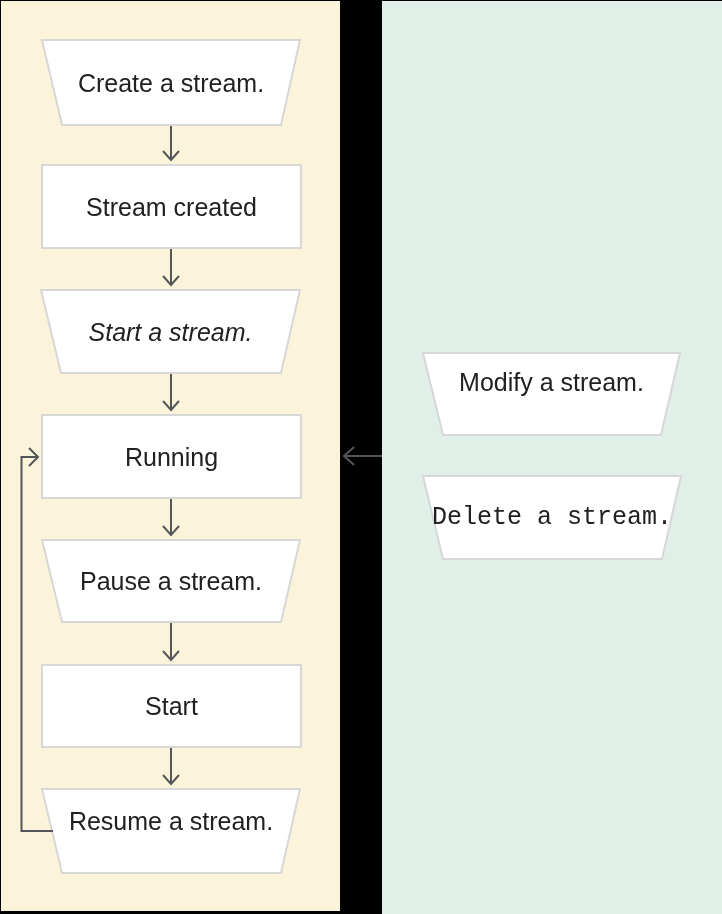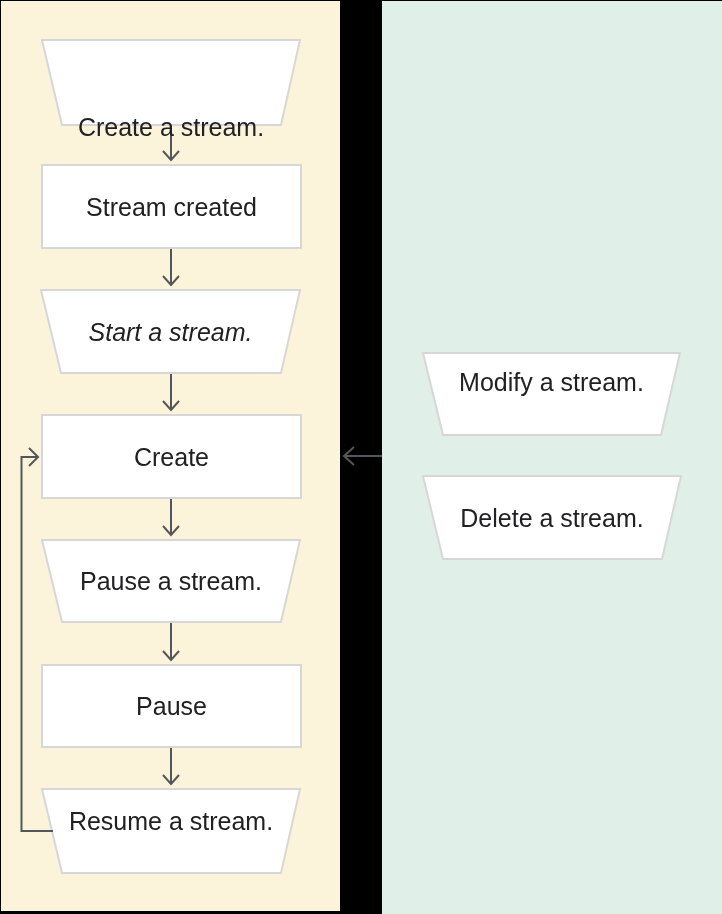--- a/index.html
+++ b/index.html
@@ -81,21 +81,21 @@
     <path d="M171,249 L171,284 M163,276 L171,285 L179,276"></path>
     <path d="M171,374 L171,409 M163,401 L171,410 L179,401"></path>
     <path d="M171,499 L171,534 M163,526 L171,535 L179,526"></path>
     <path d="M171,623 L171,659 M163,651 L171,660 L179,651"></path>
     <path d="M171,748 L171,783 M163,775 L171,784 L179,775"></path>
     <path d="M53,831 L21.5,831 L21.5,457 L37,457 M29,448 L38,457 L29,466"></path>
     <path d="M382,456 L345,456 M354,447 L344,456 L354,465"></path>
   </g>
 </svg>
 
-<div class="node-label" style="left:42px; top:40px; width:258px; height:85px;margin-top:44px;">Create a stream.</div>
+<div class="node-label" style="left:42px; top:40px; width:258px; height:85px;">Create a stream.</div>
 <div class="node-label" style="left:42px; top:165px; width:259px; height:83px;text-align:right;">Stream created</div>
 <div class="node-label" style="left:41px; top:290px; width:259px; height:83px;font-style:italic;">Start a stream.</div>
-<div class="node-label" style="left:42px; top:415px; width:259px; height:83px;">Create</div>
+<div class="node-label" style="left:42px; top:415px; width:259px; height:83px;">Running</div>
 <div class="node-label" style="left:42px; top:540px; width:258px; height:82px;">Pause a stream.</div>
-<div class="node-label" style="left:42px; top:665px; width:259px; height:82px;">Pause</div>
+<div class="node-label" style="left:42px; top:665px; width:259px; height:82px;">Start</div>
 <div class="node-label" style="left:42px; top:789px; width:258px; height:64px;">Resume a stream.</div>
 <div class="node-label" style="left:423px; top:353px; width:257px; height:58px;">Modify a stream.</div>
-<div class="node-label" style="left:423px; top:476px; width:258px; height:83px;">Delete a stream.</div>
+<div class="node-label" style="left:423px; top:476px; width:258px; height:83px;font-family:Liberation Mono, monospace;">Delete a stream.</div>
 
 </body></html>

